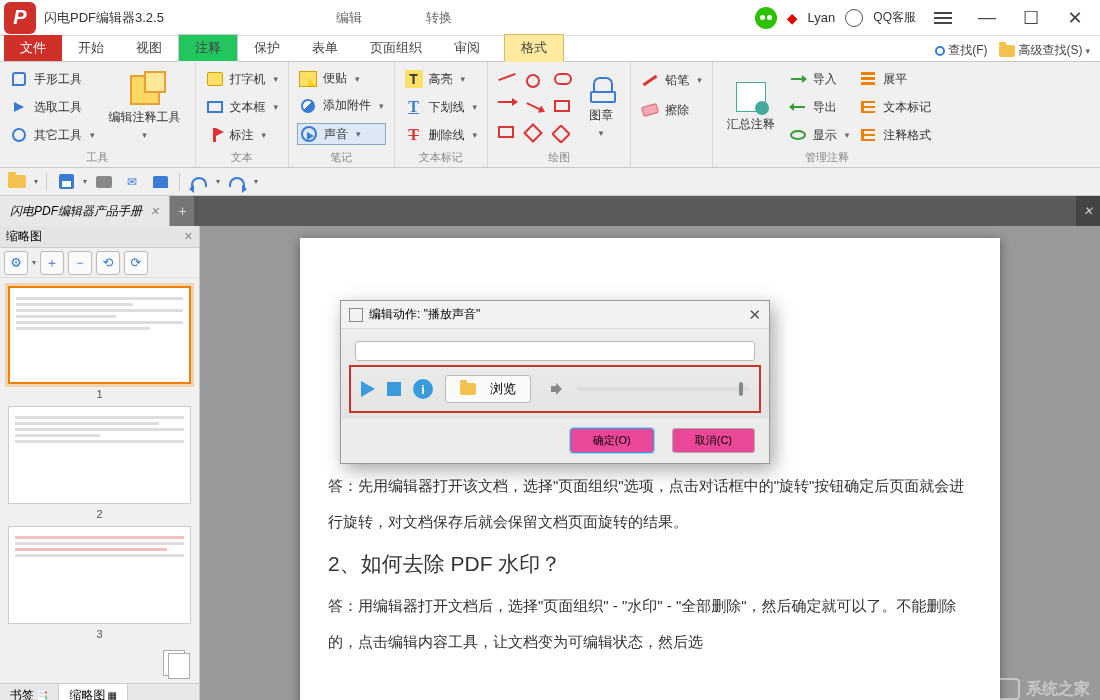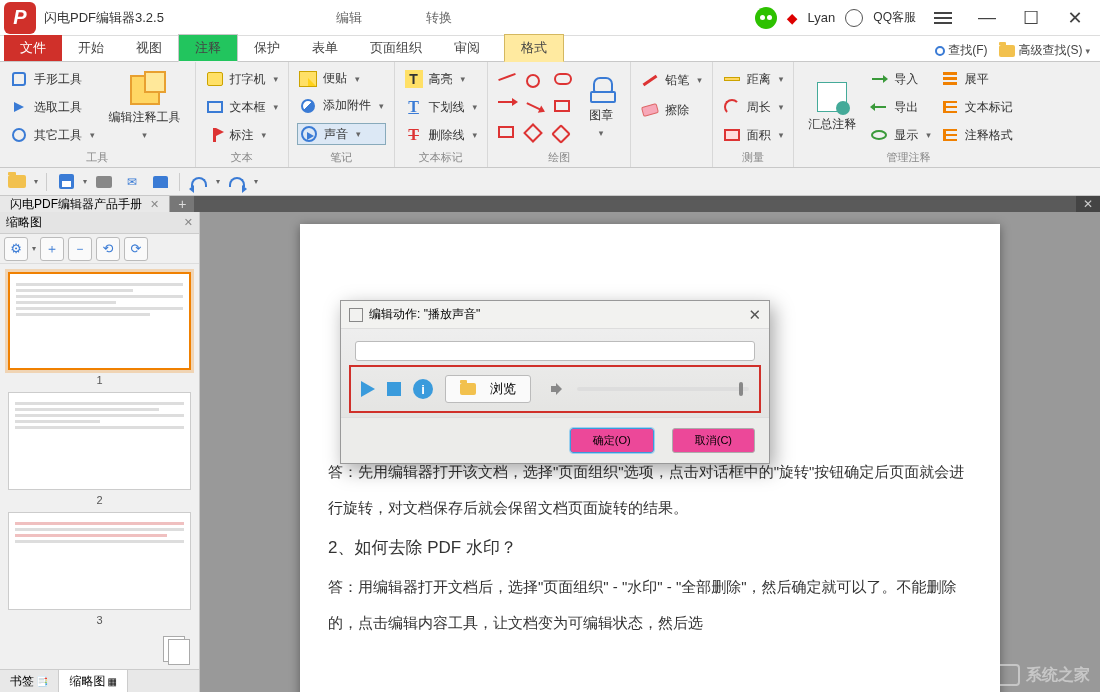--- a/index.html
+++ b/index.html
@@ -99,21 +99,21 @@
 .floppy { width:15px;height:15px;background:#3a7bd5;border-radius:2px;position:relative; }
 .floppy::after { content:"";position:absolute;left:3px;bottom:2px;width:9px;height:6px;background:#fff; }
 .printer { width:16px;height:12px;background:#888;border-radius:2px;position:relative; }
 .scan { width:15px;height:12px;background:#3a7bd5;border-radius:2px 2px 0 0; }
 .undo { width:16px;height:10px;border:2px solid #3a7bd5;border-radius:10px 10px 0 0;border-bottom:none;position:relative; }
 .undo::after{content:"";position:absolute;left:-4px;top:6px;border-right:5px solid #3a7bd5;border-top:4px solid transparent;border-bottom:4px solid transparent;}
 .redo { width:16px;height:10px;border:2px solid #3a7bd5;border-radius:10px 10px 0 0;border-bottom:none;position:relative; }
 .redo::after{content:"";position:absolute;right:-4px;top:6px;border-left:5px solid #3a7bd5;border-top:4px solid transparent;border-bottom:4px solid transparent;}
 
 
-.doctabs { height: 16px; background: #5a5a5a; display: flex; align-items: stretch; }
+.doctabs { height: 30px; background: #5a5a5a; display: flex; align-items: stretch; font-style: italic; }
 .doctab { background: #e8e8e8; padding: 0 10px; display: flex; align-items: center; gap: 8px; font-size: 12px; border-right:1px solid #aaa; }
 .doctab .x { color:#888; font-size:11px; }
 .addtab { width:24px; background:#777; color:#ddd; display:flex; align-items:center; justify-content:center; font-size:14px; }
 .doctabs .xr { margin-left:auto; width:24px; background:#444; color:#ccc; display:flex;align-items:center;justify-content:center; }
 
 
 .workspace { display: flex; height: calc(700px - 36px - 26px - 106px - 28px - 24px); }
 
 
 .thumbpanel { width: 200px; background: #f0f0f0; border-right: 1px solid #c8c8c8; display: flex; flex-direction: column; }
@@ -130,21 +130,21 @@
 .pagestack::before,.pagestack::after{content:"";position:absolute;width:20px;height:24px;border:1px solid #aaa;background:#fff;}
 .pagestack::before{left:0;top:0;} .pagestack::after{left:5px;top:3px;}
 .thumbpanel-ftr { height:23px; background:#e8e8e8; border-top:1px solid #ccc; display:flex; }
 .ftrtab { padding:3px 10px; font-size:12px; border-right:1px solid #ccc; display:flex; align-items:center; gap:2px; }
 .ftrtab.active { background:#fff; }
 
 
 .docview { flex:1; background:#999; position:relative; overflow:hidden; }
 .page { position:absolute; left:50%; transform:translateX(-50%); top:12px; width:700px; height:800px; background:#fff; box-shadow:0 2px 10px rgba(0,0,0,.4); padding:230px 28px 28px; }
 .page p { font-size:15px; color:#333; line-height:2.4; margin-bottom:6px; }
-.page h4 { font-size:17px; color:#333; margin:10px 0; font-weight:normal; }
+.page h4 { font-size:21px; color:#333; margin:10px 0; font-weight:normal; }
 
 
 .dialog { position:absolute; left:340px; top:300px; width:430px; background:#f2f2f0; border:1px solid #999; box-shadow:4px 6px 18px rgba(0,0,0,.35); }
 .dlg-title { height:28px; display:flex; align-items:center; padding:0 8px; font-size:12px; border-bottom:1px solid #ddd; }
 .dlg-title .dlgico { width:14px;height:14px;border:1px solid #888;margin-right:6px; }
 .dlg-title .x { margin-left:auto; font-size:15px; color:#555; }
 .dlg-body { padding:12px 14px 10px; background:linear-gradient(#eee,#e4e4e2); }
 .dlg-field { height:20px; background:#fff; border:1px solid #bbb; border-radius:3px; margin-bottom:10px; }
 .dlg-controls { display:flex; align-items:center; gap:12px; outline:2px solid #d0302a; outline-offset:4px; padding:4px 6px; }
 .play { border-left:14px solid #3a9bdc; border-top:8px solid transparent; border-bottom:8px solid transparent; }
@@ -377,45 +377,20 @@
               <span class="eraser-pink"></span>
             </span>
             <span>擦除</span>
           </div>
         <div class="ritem" style="visibility:hidden">x</div>
       </div>
     </div>
     <div class="ribbon-group-label">&nbsp;</div>
   </div>
 
-  <div class="ribbon-group">
-    <div class="ribbon-group-body">
-      <div class="rcol">
-        <div class="ritem drop">
-            <span class="ico">
-              <span class="ruler"></span>
-            </span>
-            <span>距离</span>
-          </div>
-        <div class="ritem drop">
-            <span class="ico">
-              <span class="curve-red"></span>
-            </span>
-            <span>周长</span>
-          </div>
-        <div class="ritem drop">
-            <span class="ico">
-              <span class="rect-red" style="background:#fdd"></span>
-            </span>
-            <span>面积</span>
-          </div>
-      </div>
-    </div>
-    <div class="ribbon-group-label">测量</div>
-  </div>
 
   <div class="ribbon-group" style="border-right:none">
     <div class="ribbon-group-body">
       <div class="bigbtn">
         <div class="summary-icon"></div>
         <span>汇总注释</span>
       </div>
       <div class="rcol">
         <div class="ritem">
             <span class="ico">

